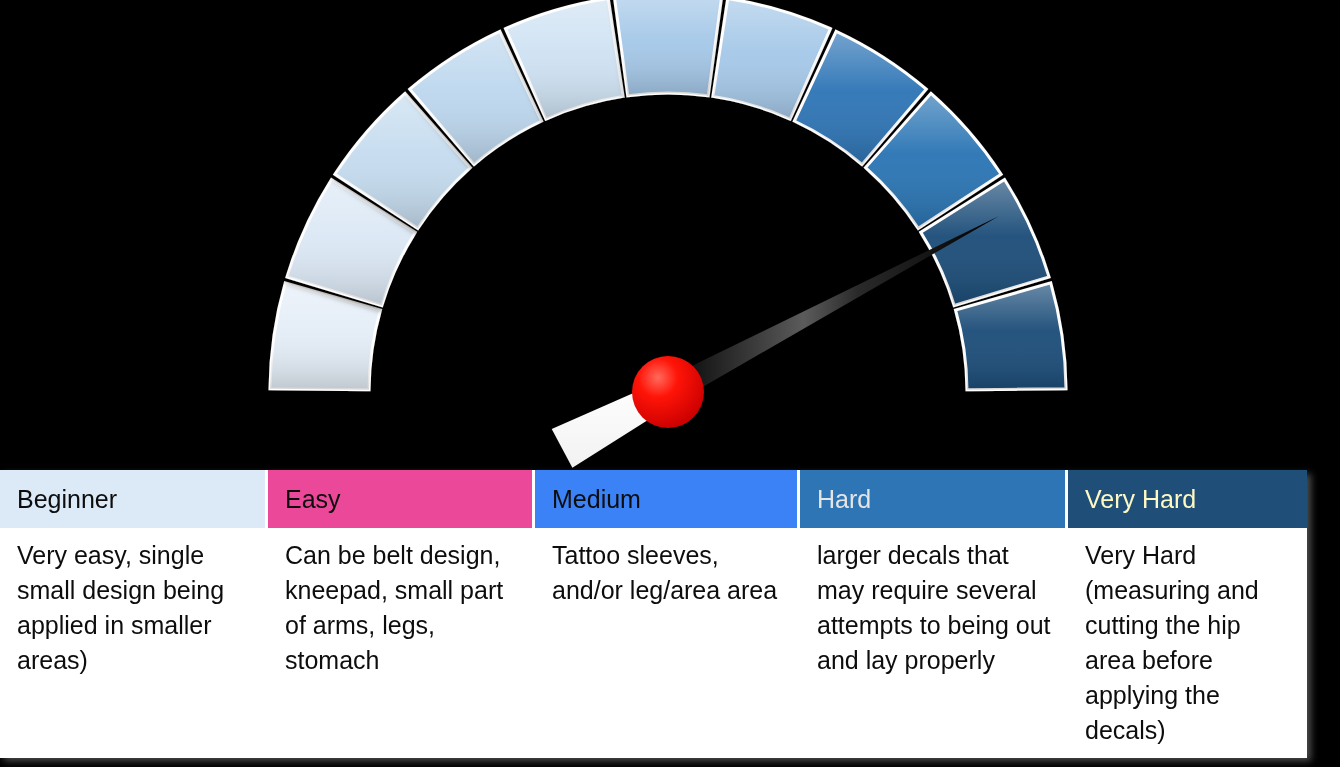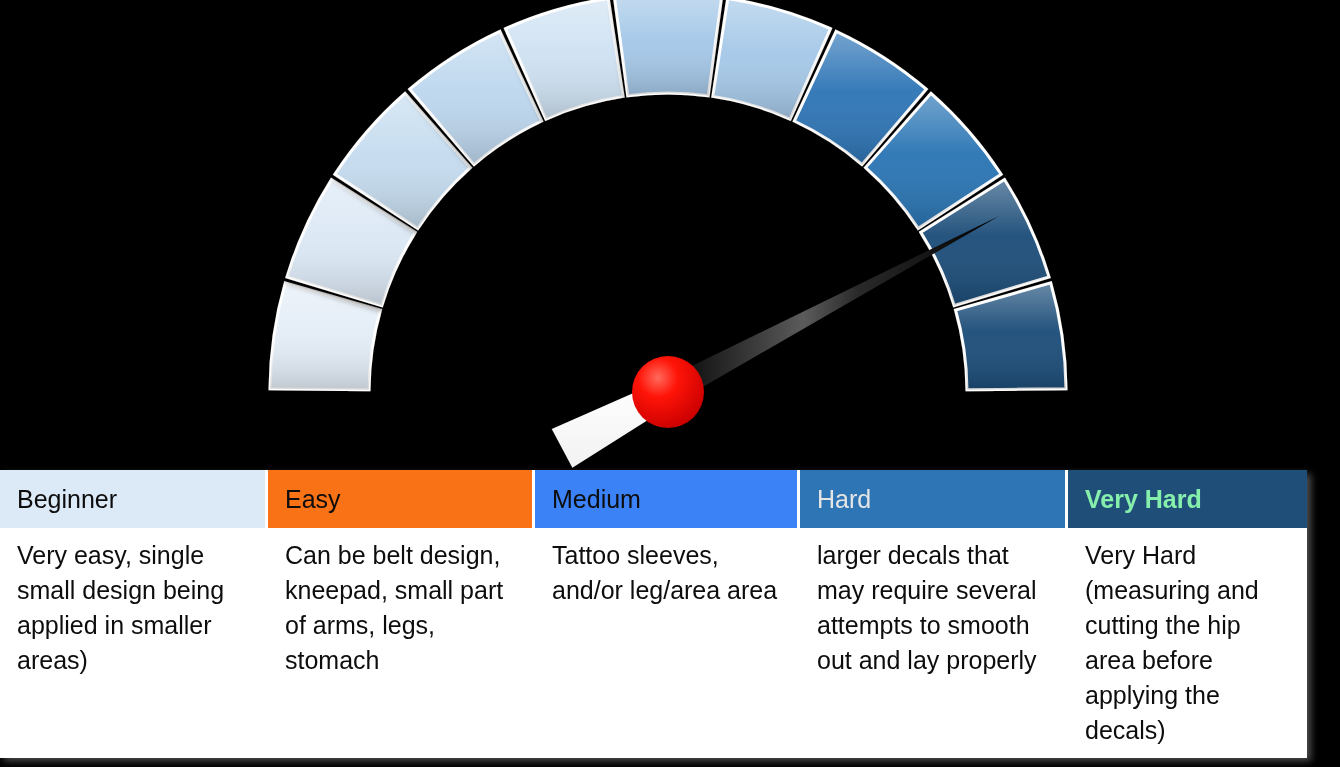--- a/index.html
+++ b/index.html
@@ -187,39 +187,39 @@
       <colgroup>
         <col class="c1">
           <col class="c2">
           <col class="c3">
           <col class="c4">
           <col class="c5">
       </colgroup>
       <thead>
         <tr>
           <th class="hdr-1" style="background: rgb(220, 233, 247); color: rgb(13, 13, 13);">Beginner</th>
-          <th class="hdr-2" style="background: #f97316; color: rgb(13, 13, 13);">Easy</th>
+          <th class="hdr-2" style="background: #ec4899; color: rgb(13, 13, 13);">Easy</th>
           <th class="hdr-3" style="background: #3b82f6; color: rgb(13, 13, 13);">Medium</th>
           <th class="hdr-4" style="background: rgb(46, 117, 182); color: #e5e5e5;">Hard</th>
-          <th class="hdr-5" style="background: rgb(31, 78, 121); color: #86efac; font-weight: bold;">Very Hard</th>
+          <th class="hdr-5" style="background: rgb(31, 78, 121); color: #fef9c3;">Very Hard</th>
         </tr>
       </thead>
       <tbody>
         <tr>
           <td>
               <span class="cell-text">Very easy, single small design being applied in smaller areas)</span>
             </td>
           <td>
               <span class="cell-text">Can be belt design, kneepad, small part of arms, legs, stomach</span>
             </td>
           <td>
               <span class="cell-text">Tattoo sleeves, and/or leg/area area</span>
             </td>
           <td>
-              <span class="cell-text">larger decals that may require several attempts to smooth out and lay properly</span>
+              <span class="cell-text">larger decals that may require several attempts to being out and lay properly</span>
             </td>
           <td>
               <span class="cell-text">Very Hard (measuring and cutting the hip area before applying the decals)</span>
             </td>
         </tr>
       </tbody>
     </table>
   </div>
 
 </div>

